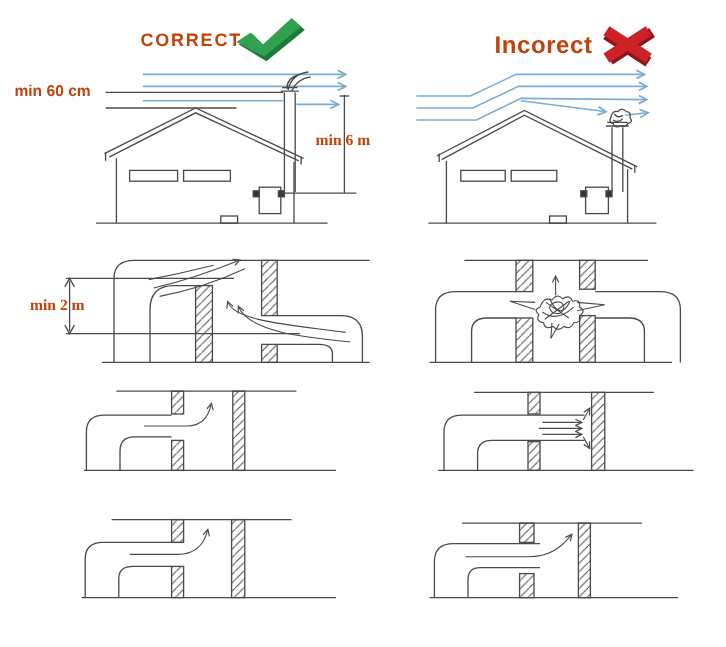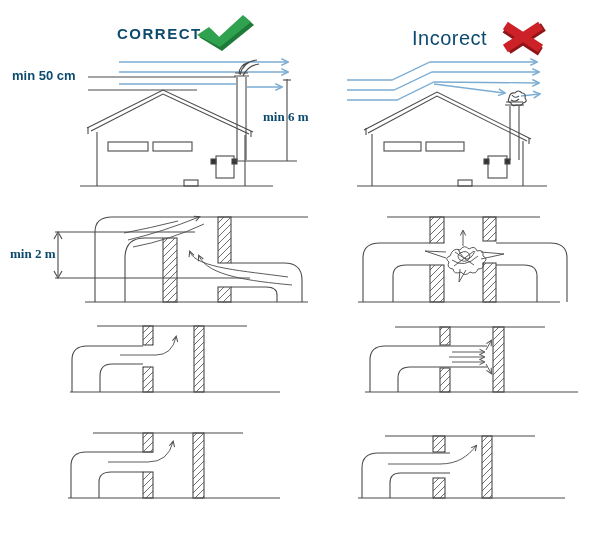--- a/index.html
+++ b/index.html
@@ -1,27 +1,27 @@
 <!DOCTYPE html>
 <html><head>
 <meta charset="utf-8">
 <style>
   html,body{margin:0;padding:0;background:#e9e9e9;}
   .canvas{
     position:relative;width:605px;height:539px;background:#ffffff;
     font-family:"Liberation Sans",sans-serif;overflow:hidden;margin:0 auto;
   }
   .canvas svg{position:absolute;left:0;top:0;}
-  .lbl{position:absolute;color:#0c4a6e;white-space:nowrap;}
+  .lbl{position:absolute;color:#c2410c;white-space:nowrap;}
   .lbl-correct{left:117px;top:25px;font-weight:700;font-size:15px;letter-spacing:1.5px;}
-  .lbl-incorrect{left:412px;top:27px;font-weight:400;font-size:20px;letter-spacing:.5px;}
+  .lbl-incorrect{left:412px;top:27px;font-weight:700;font-size:20px;letter-spacing:.5px;}
   .lbl-sans-dim{left:12px;top:68px;font-weight:700;font-size:13px;}
   .lbl-serif{font-family:"Liberation Serif",serif;font-weight:700;font-size:13px;text-align:center;}
   .lbl-min6{left:263px;top:109px;}
-  .lbl-min2{left:10px;top:246px;}
+  .lbl-min2{left:25px;top:246px;}
 </style>
 </head>
 <body>
 
 <div class="canvas">
 
   <svg width="605" height="539" viewBox="0 0 605 539">
     <defs>
       <pattern id="hatch" patternUnits="userSpaceOnUse" width="7" height="7">
         <path d="M0,7 L7,0" stroke="#4a4a4a" stroke-width="0.8" fill="none"></path>
@@ -227,17 +227,17 @@
         <path d="M362,498 V468 Q362,453 378,453 H450"></path>
         <path d="M390,498 V483 Q390,473 400,473 H450"></path>
         <path stroke-width="0.9" d="M388,464 H440 C458,464 468,456 476,446" marker-end="url(#arrowDark)"></path>
         <path d="M358,498 H565"></path>
       </g>
     </g>
   </svg>
 
   <div class="lbl lbl-correct">CORRECT</div>
   <div class="lbl lbl-incorrect">Incorect</div>
-  <div class="lbl lbl-sans-dim">min 50 cm</div>
+  <div class="lbl lbl-sans-dim">min 60 cm</div>
   <div class="lbl lbl-serif lbl-min6">min 6 m</div>
   <div class="lbl lbl-serif lbl-min2">min 2 m</div>
 
 </div>
 
 </body></html>

